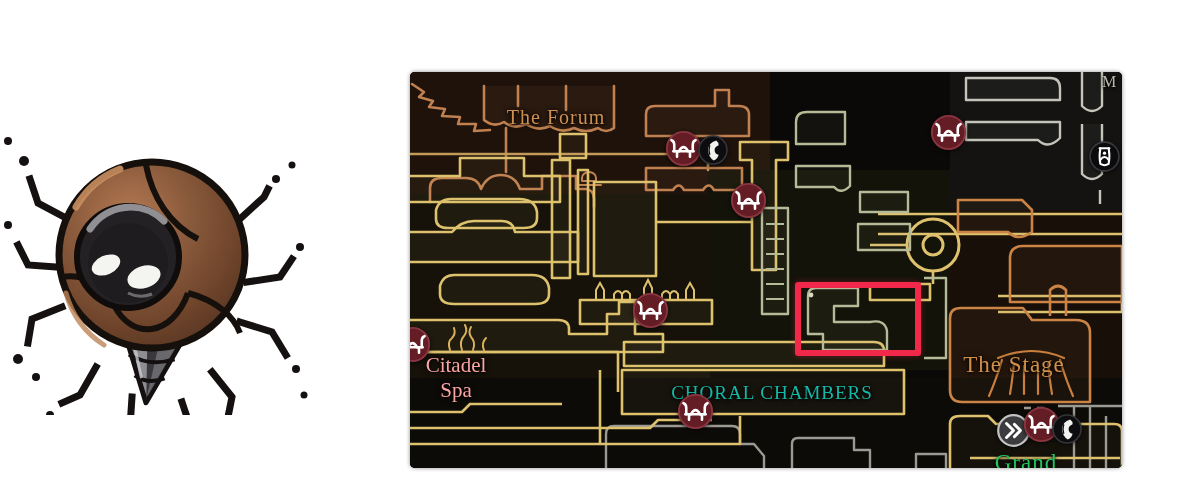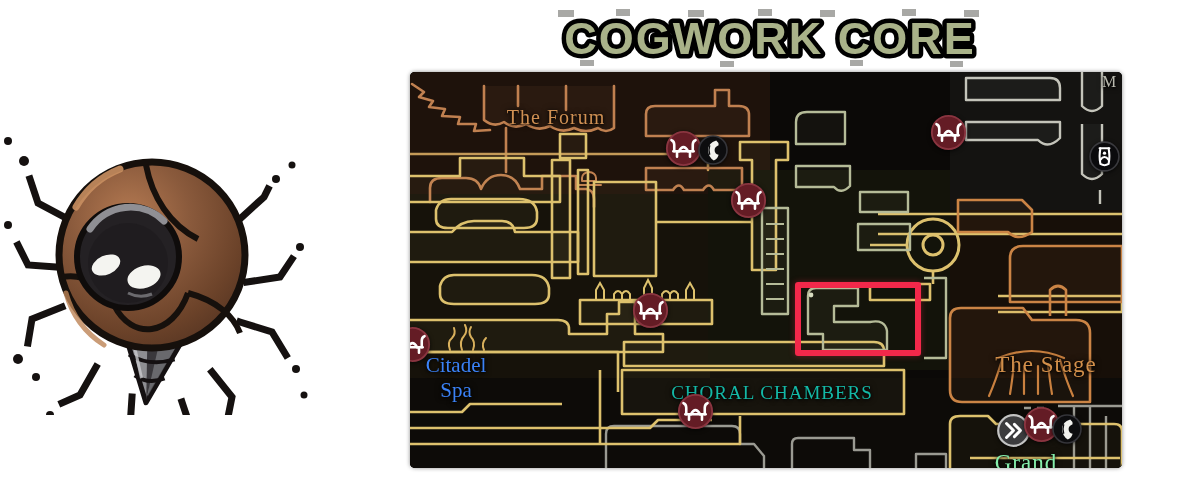--- a/index.html
+++ b/index.html
@@ -26,38 +26,20 @@
   .marker svg{display:block;width:100%;height:100%;
        filter:drop-shadow(0 1px 2px rgba(0,0,0,.7));}
   .highlight-box{position:absolute;box-sizing:border-box;z-index:3;
        border-radius:3px;box-shadow:0 0 6px rgba(242,40,75,.35);}
 </style>
 </head>
 <body>
 
 <div class="stage">
 
-  <div class="title-wrap">
-    <svg width="500" height="66" viewBox="0 0 500 66">
-      <g fill="#9a9a96" opacity="0.85">
-        <rect x="38" y="6" width="16" height="7"></rect>
-          <rect x="96" y="5" width="14" height="7"></rect>
-        <rect x="168" y="6" width="16" height="7"></rect>
-          <rect x="238" y="5" width="14" height="7"></rect>
-        <rect x="300" y="6" width="15" height="7"></rect>
-          <rect x="382" y="5" width="14" height="7"></rect>
-        <rect x="444" y="6" width="15" height="7"></rect>
-        <rect x="60" y="56" width="14" height="6"></rect>
-          <rect x="200" y="57" width="14" height="6"></rect>
-        <rect x="330" y="56" width="13" height="6"></rect>
-          <rect x="430" y="57" width="13" height="6"></rect>
-      </g>
-      <text x="250" y="50" text-anchor="middle" font-family="Liberation Sans, sans-serif" font-weight="900" font-size="45" letter-spacing="2" stroke="#000000" stroke-width="9" paint-order="stroke" stroke-linejoin="round" fill="#a9b289">COGWORK CORE</text>
-    </svg>
-  </div>
 
   <div class="char-wrap">
     <svg width="320" height="320" viewBox="0 0 320 320">
 
       <g stroke="#151110" stroke-width="7" fill="none" stroke-linecap="square">
         <path d="M64,122 L38,108 L30,84"></path>
         <path d="M56,172 L28,170 L18,150"></path>
         <path d="M62,212 L32,224 L28,248"></path>
         <path d="M96,272 L80,300 L62,308"></path>
         <path d="M242,122 L264,102 L268,94"></path>
@@ -349,21 +331,21 @@
           </svg>
         </div>
         <div class="marker" style="left: 641px; top: 341px; width: 32px; height: 32px;">
           <svg viewBox="0 0 40 40">
             <circle cx="20" cy="20" r="17.5" fill="#0d0d0f" stroke="#35353a" stroke-width="2"></circle>
             <path d="M24,8 q-10,3 -10,12 q0,9 7,13 q5,-2 6,-7 q-5,-1 -5,-6 q0,-4 5,-6 q0,-4 -3,-6 z" fill="#f2f2ee"></path>
             <path d="M16,14 q-2,6 0,12" stroke="#0d0d0f" stroke-width="1.6" fill="none"></path>
           </svg>
         </div>
         <div class="map-label" style="left: 118px; top: 33px; color: rgb(207, 144, 83); font-size: 20px; letter-spacing: 1px; margin-left: 28px;">The Forum</div>
-        <div class="map-label" style="left: 46px; top: 281px; color: #3b82f6; font-size: 21px;">Citadel<br>Spa</div>
+        <div class="map-label" style="left: 46px; top: 281px; color: #fca5a5; font-size: 21px;">Citadel<br>Spa</div>
         <div class="map-label" style="left: 362px; top: 310px; color: #14b8a6; font-size: 19px; letter-spacing: 1px;">CHORAL CHAMBERS</div>
-        <div class="map-label" style="left: 636px; top: 279px; color: rgb(210, 143, 74); font-size: 23px; letter-spacing: 1px;">The Stage</div>
-        <div class="map-label" style="left: 616px; top: 377px; color: #86efac; font-size: 23px; letter-spacing: 1px;">Grand</div>
+        <div class="map-label" style="left: 604px; top: 279px; color: rgb(210, 143, 74); font-size: 23px; letter-spacing: 1px;">The Stage</div>
+        <div class="map-label" style="left: 616px; top: 377px; color: #22c55e; font-size: 23px; letter-spacing: 1px;">Grand</div>
         <div class="map-label" style="left: 699px; top: 0px; color: rgb(185, 185, 174); font-size: 16px;">M</div>
       </div>
   </div>
 
 </div>
 
 </body></html>

